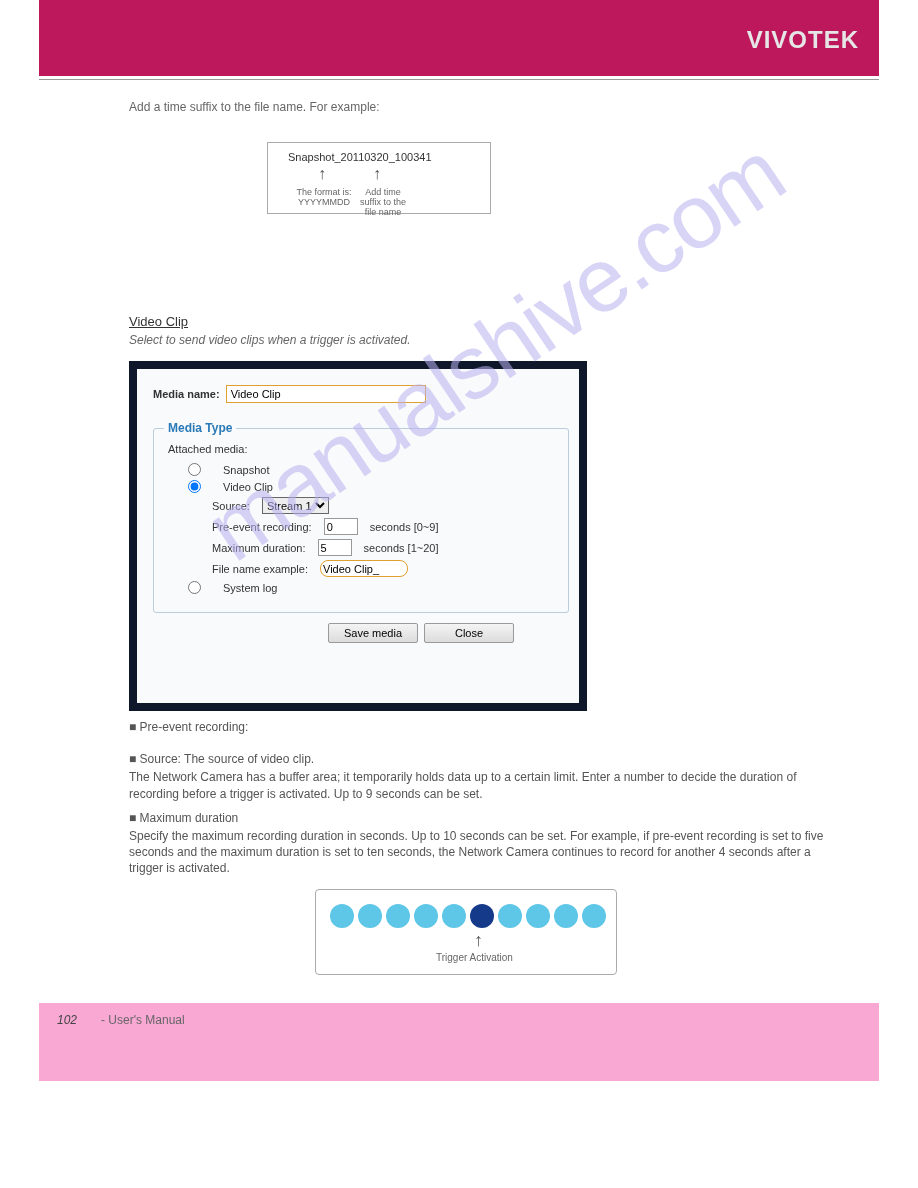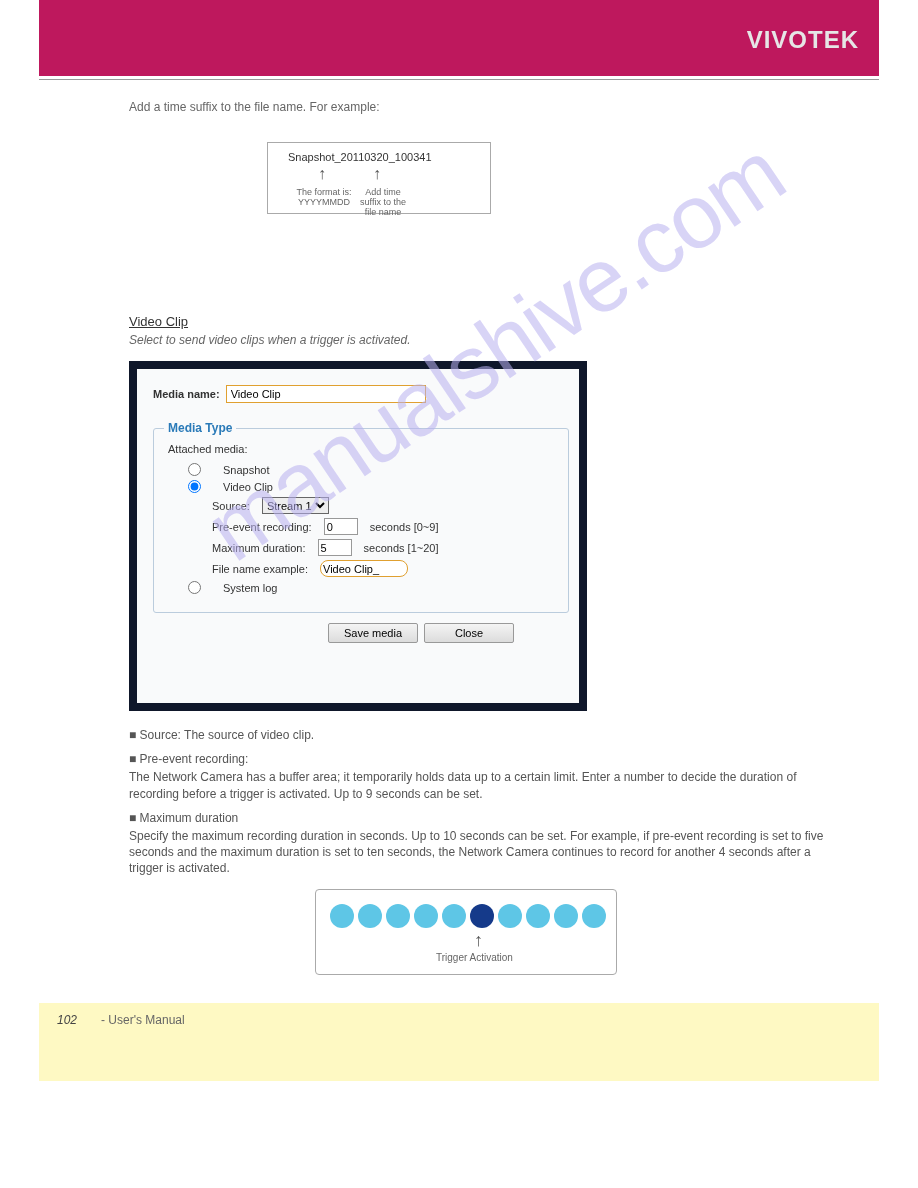--- a/index.html
+++ b/index.html
@@ -57,21 +57,21 @@
     border: 1px solid #aaa; border-radius: 4px;
     width: 302px; height: 86px; margin: 12px 0 0 246px;
     position: relative;
   }
   .circles { display: flex; gap: 4px; position: absolute; top: 14px; left: 14px; }
   .circle { width: 24px; height: 24px; border-radius: 50%; background: #5ec6e6; }
   .circle.dark { background: #153a8a; }
   .trigger-arrow { position: absolute; top: 40px; left: 158px; font-size: 18px; }
   .trigger-cap { position: absolute; top: 62px; left: 120px; font-size: 10px; color: #666; }
 
-  .bottom-bar { background: #fef9c3; height: 78px; width: 840px; margin: 28px auto 0; position: relative; }
+  .bottom-bar { background: #f9a8d4; height: 78px; width: 840px; margin: 28px auto 0; position: relative; }
   .page-num { position: absolute; left: 18px; top: 10px; font-size: 12px; color: #444; font-style: italic; }
   .manual-title { position: absolute; left: 62px; top: 10px; font-size: 12px; color: #666; }
 
   .watermark {
     position: absolute; left: 160px; top: 300px;
     font-size: 90px; color: #b9b1f0; opacity: 0.55;
     transform: rotate(-34deg); pointer-events: none;
     font-family: Arial, sans-serif; z-index: 50; letter-spacing: -2px;
   }
 </style>
@@ -149,23 +149,23 @@
           <span>System log</span>
         </div>
       </div>
       <div class="btn-row">
         <button class="btn-kind">Save media</button>
         <button class="btn-kind">Close</button>
       </div>
     </div>
   </div>
 
+  <div class="para">■ <span>Pre-event recording:</span></div>
+
   <div class="para" style="margin-top:16px;">■ <span>Source: The source of video clip.</span></div>
-
-  <div class="para">■ <span>Pre-event recording:</span></div>
   <div class="para" style="margin-top:0;">The Network Camera has a buffer area; it temporarily holds data up to a certain limit. Enter a number to decide the duration of recording before a trigger is activated. Up to 9 seconds can be set.</div>
 
   <div class="para">■ <span>Maximum duration</span></div>
   <div class="para" style="margin-top:0;">Specify the maximum recording duration in seconds. Up to 10 seconds can be set. For example, if pre-event recording is set to five seconds and the maximum duration is set to ten seconds, the Network Camera continues to record for another 4 seconds after a trigger is activated.</div>
 
   <div class="circle-box">
     <div class="circles">
       <div class="circle"></div>
       <div class="circle"></div>
       <div class="circle"></div>

